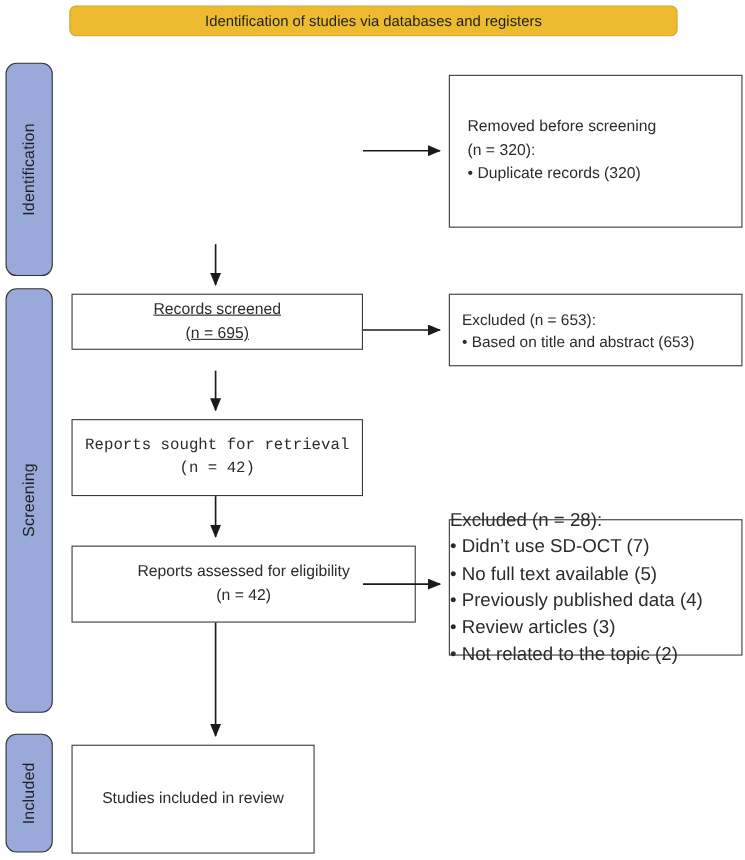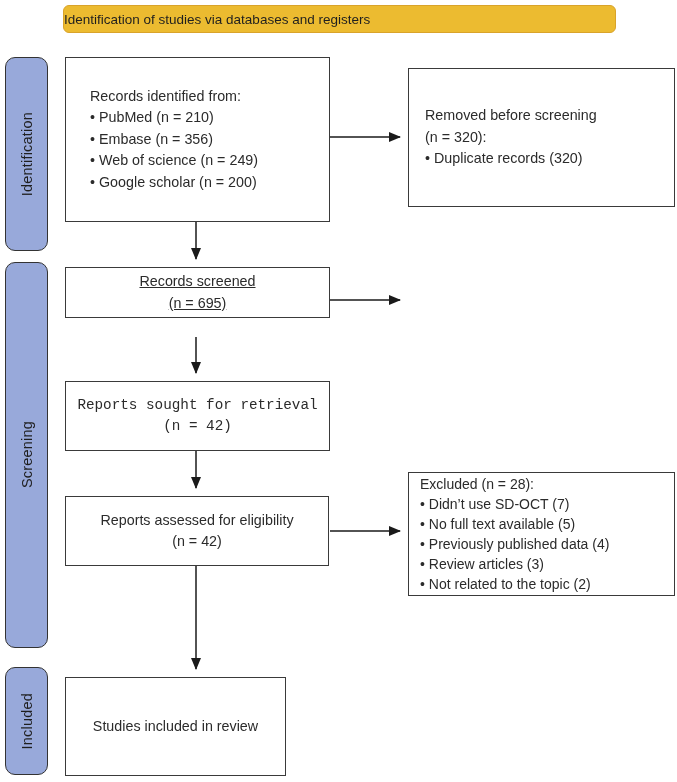--- a/index.html
+++ b/index.html
@@ -6,21 +6,21 @@
   .canvas{
     position:relative;width:677px;height:782px;background:#ffffff;
     font-family:"Liberation Sans", sans-serif;color:var(--text,#2b2b2b);
     overflow:hidden;
   }
   
   .banner{
     position:absolute;left:63px;top:5px;width:553px;height:28px;
     background:var(--banner-bg,#ecbb30);border:1px solid var(--banner-border,#d9a32a);
     border-radius:6px;box-sizing:border-box;
-    display:flex;align-items:center;justify-content:flex-start;
+    display:flex;align-items:center;justify-content:center;
     font-size:13.5px;color:#1f1f1f;
   }
   
   .stage{
     position:absolute;left:5px;width:43px;
     background:var(--stage-bg,#98a9da);border:1.5px solid var(--stage-border,#333333);
     border-radius:10px;box-sizing:border-box;
     display:flex;align-items:center;justify-content:center;
   }
   .stage .vtext{
@@ -37,22 +37,22 @@
     display:flex;align-items:center;
     font-size:14.3px;line-height:1.5;color:var(--text,#2b2b2b);
   }
   .box.center{justify-content:center;text-align:center;}
   .box .line{display:block;}
   .box-records-identified{left:65px;top:57px;width:265px;height:165px;padding-left:24px;}
   .box-removed{left:408px;top:68px;width:267px;height:139px;padding-left:16px;padding-right:4px;}
   .box-screened{left:65px;top:267px;width:265px;height:51px;text-decoration:underline;}
   .box-excluded-screening{left:408px;top:267px;width:267px;height:66px;padding-left:11px;padding-right:6px;font-size:14px;line-height:1.45;}
   .box-sought{left:65px;top:381px;width:265px;height:70px;font-family:Liberation Mono, monospace;}
-  .box-assessed{left:65px;top:496px;width:264px;height:70px;}
-  .box-excluded-eligibility{left:408px;top:472px;width:267px;height:124px;padding-left:11px;padding-right:6px;font-size:14px;line-height:1.44;}
+  .box-assessed{left:65px;top:496px;width:313px;height:70px;}
+  .box-excluded-eligibility{left:408px;top:472px;width:267px;height:124px;padding-right:6px;font-size:17px;line-height:1.44;}
   .box-included{left:65px;top:677px;width:221px;height:99px;}
   .bullet-item::before{content:"\2022\00a0";}
   
   .arrows{position:absolute;left:0;top:0;pointer-events:none;}
 </style>
 </head>
 <body>
 
 <div class="canvas">
 
@@ -63,49 +63,46 @@
   <div class="stage stage-identification">
     <span class="vtext">Identification</span>
   </div>
   <div class="stage stage-screening">
     <span class="vtext">Screening</span>
   </div>
   <div class="stage stage-included">
     <span class="vtext">Included</span>
   </div>
 
-  <div class="box box-records-identified">
-    <div>
-      <span class="line">Records identified from:</span>
-      <div>
-          <div class="bullet-item">PubMed (n = 210)</div>
-          <div class="bullet-item">Embase (n = 356)</div>
-          <div class="bullet-item">Web of science (n = 249)</div>
-          <div class="bullet-item">Google scholar (n = 200)</div>
-        </div>
-    </div>
-  </div>
 
   <div class="box box-removed">
     <div>
       <span class="line">Removed before screening</span>
       <span class="line">(n = 320):</span>
       <div>
           <div class="bullet-item">Duplicate records (320)</div>
         </div>
     </div>
   </div>
 
   <div class="box center box-screened">
     <div>
       <span class="line">Records screened</span>
       <span class="line">(n = 695)</span>
     </div>
   </div>
 
+  <div class="box box-excluded-screening">
+    <div>
+      <span class="line">Excluded (n = 653):</span>
+      <div>
+          <div class="bullet-item">Based on title and abstract (653)</div>
+        </div>
+    </div>
+  </div>
 
   <div class="box center box-sought">
     <div>
       <span class="line">Reports sought for retrieval</span>
       <span class="line">(n = 42)</span>
     </div>
   </div>
 
   <div class="box center box-assessed">
     <div>

